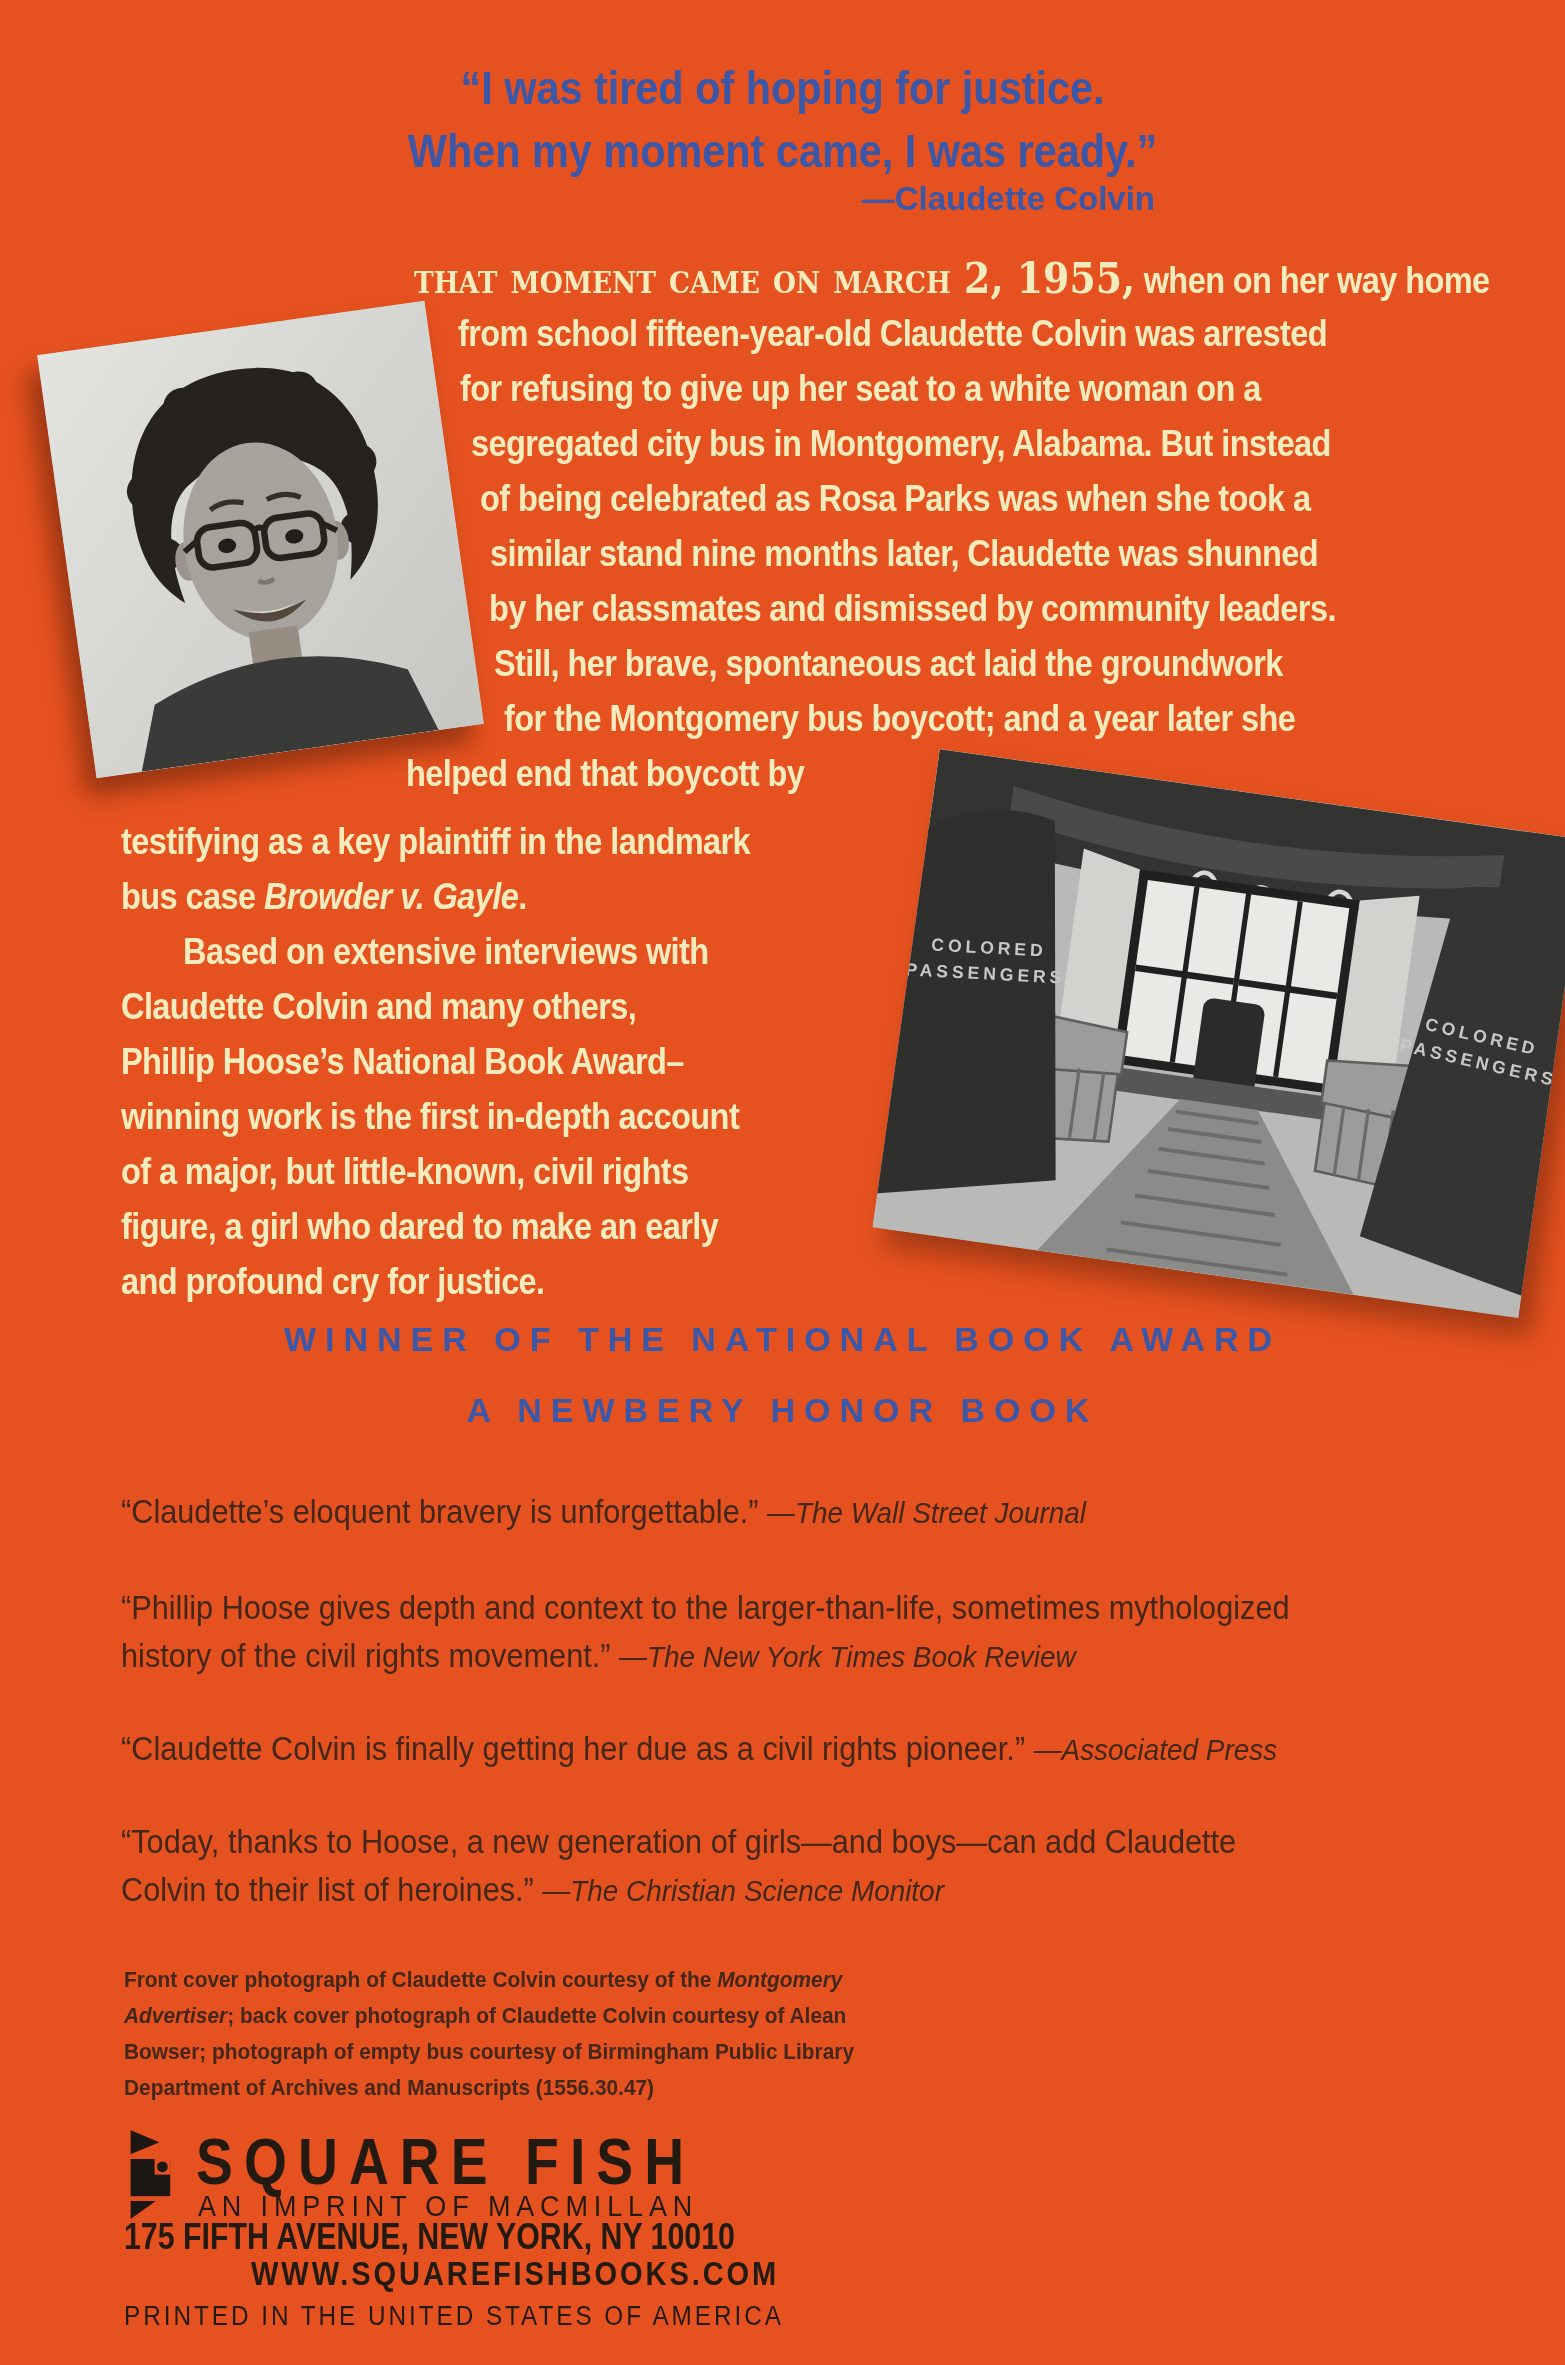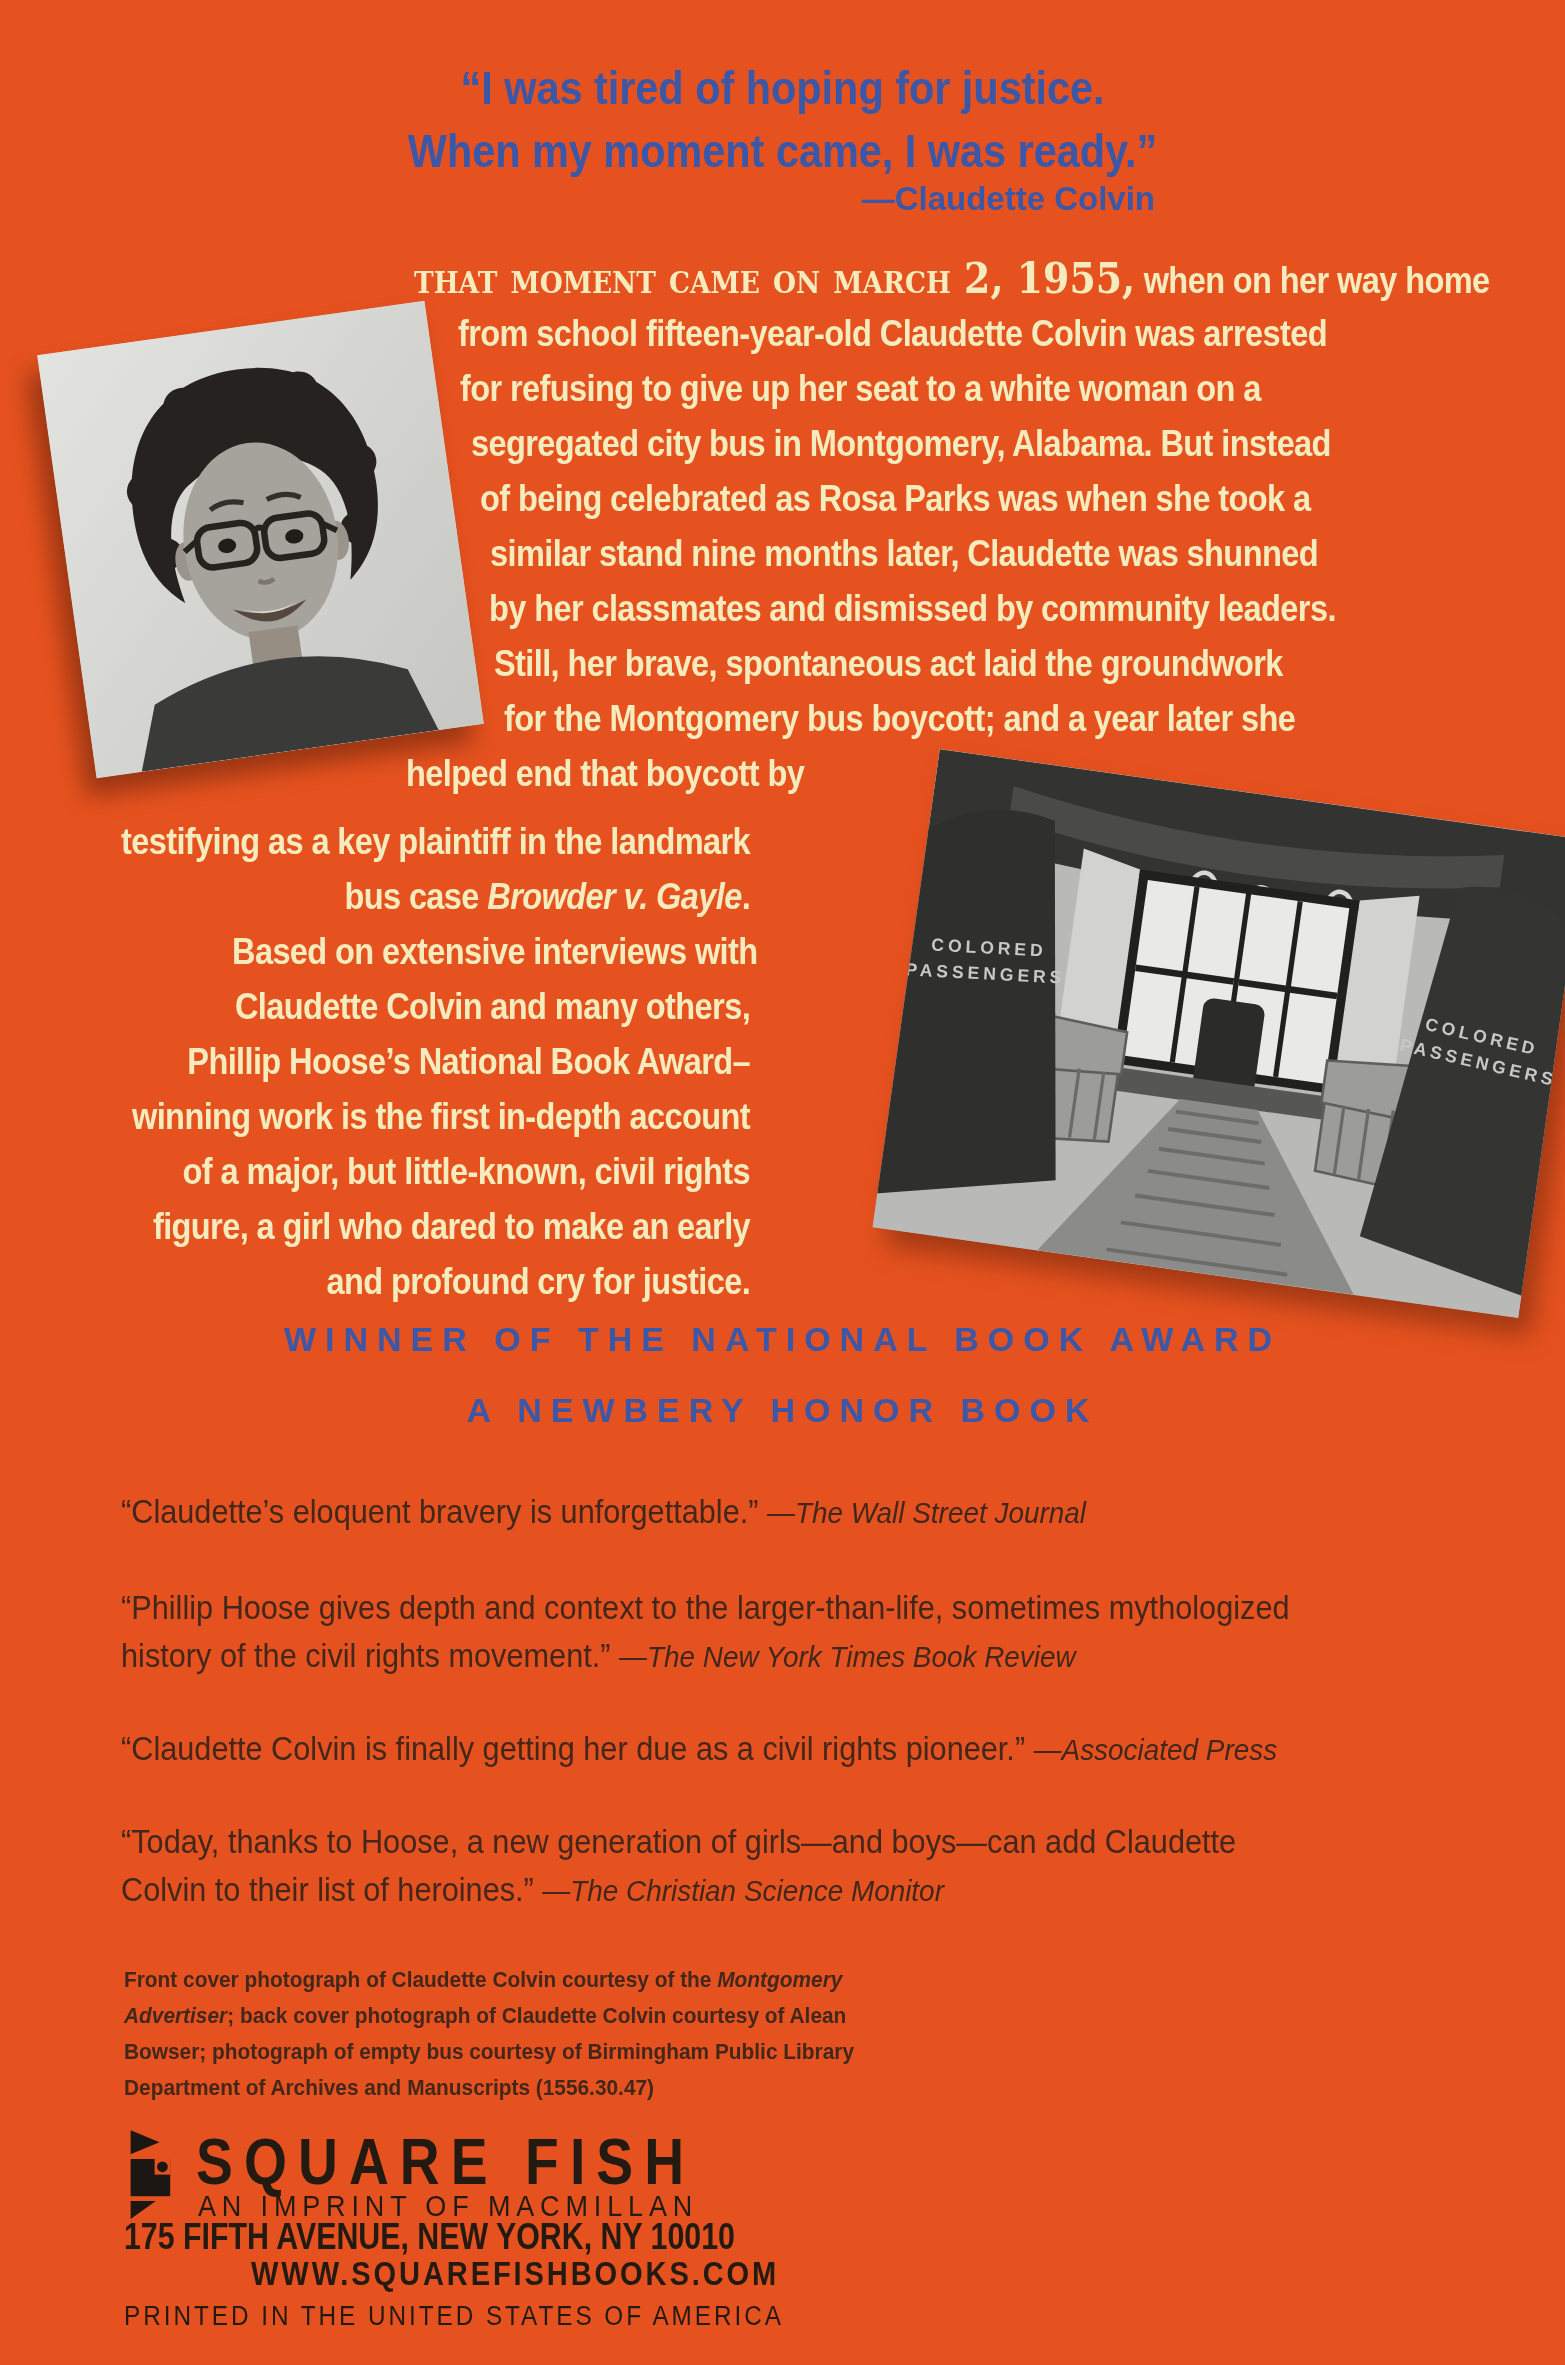--- a/index.html
+++ b/index.html
@@ -39,21 +39,21 @@
   .wrap-col{position:absolute;left:0;top:251px;}
   .story-line{
     height:55px;line-height:55px;white-space:nowrap;
     color:#f5ecbe;font-weight:700;font-size:37px;letter-spacing:-0.7px;
     transform:scaleX(.88);transform-origin:left top;
   }
   .lead-in{
     font-family:"DejaVu Serif",serif;font-variant:small-caps;
     text-transform:lowercase;font-weight:700;font-size:43px;letter-spacing:0;
   }
-  .left-col{position:absolute;left:121px;top:814px;text-align:right;}
+  .left-col{position:absolute;left:121px;top:814px;}
   
   .award{
     position:absolute;left:0;width:1565px;text-align:center;
     color:#3a57a8;font-weight:700;font-size:34px;letter-spacing:9px;white-space:nowrap;
   }
   
   .review{
     position:absolute;left:121px;white-space:nowrap;
     color:#42271a;font-size:33px;line-height:48px;font-weight:400;
     transform:scaleX(.93);transform-origin:left top;

